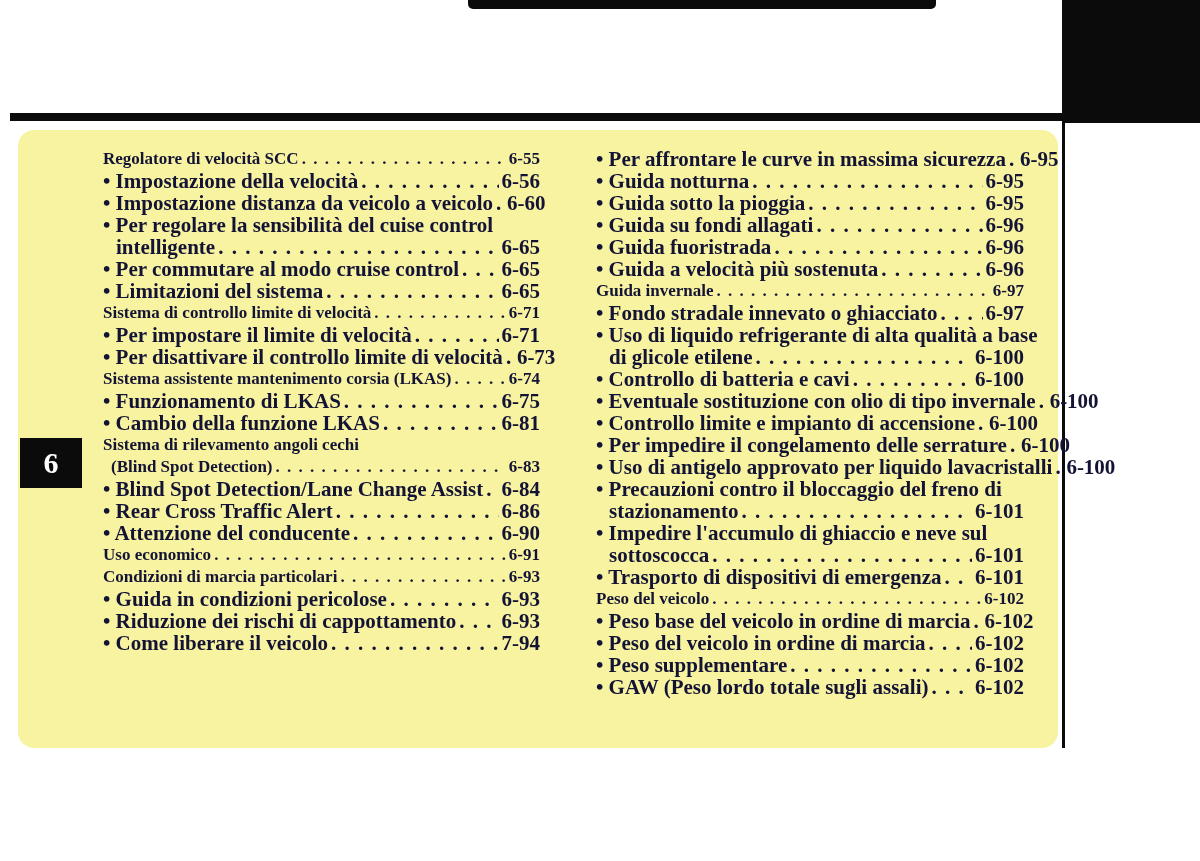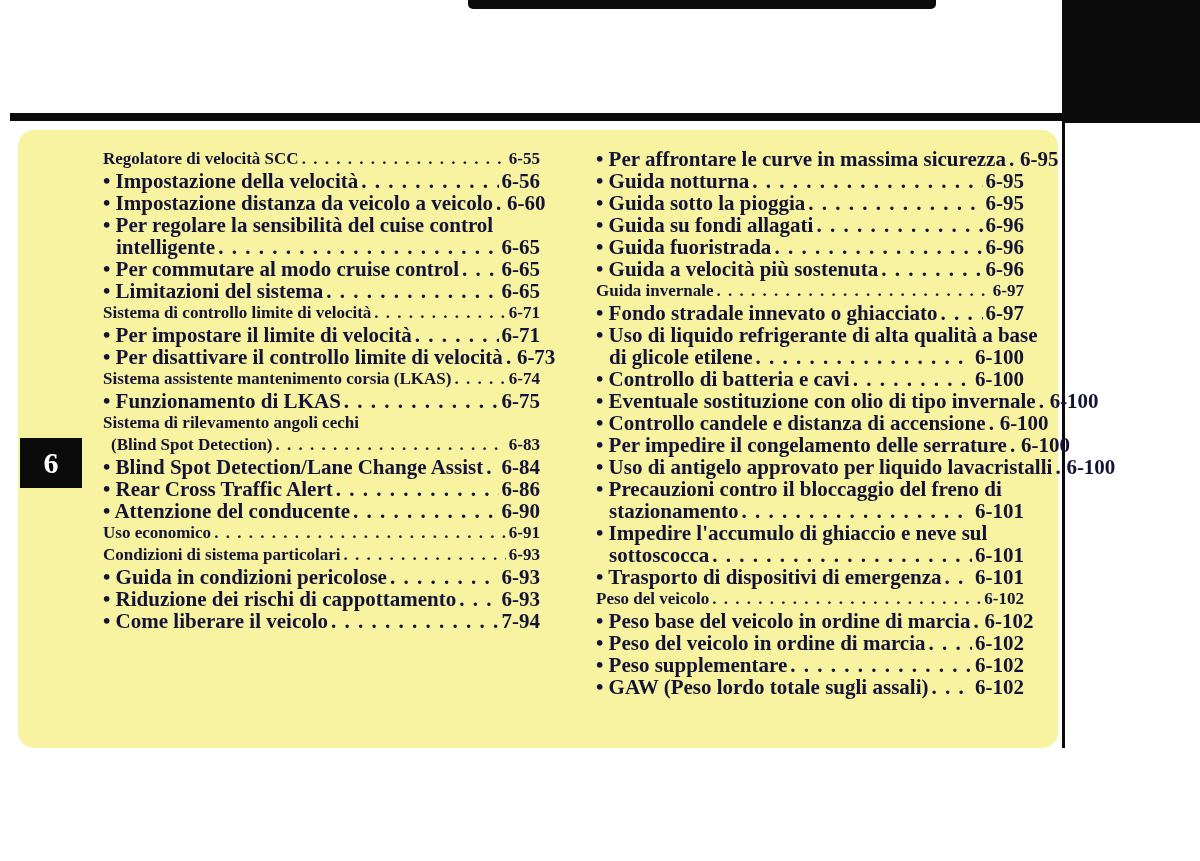--- a/index.html
+++ b/index.html
@@ -115,20 +115,25 @@
       <div class="row h">
         <span class="txt">Sistema assistente mantenimento corsia (LKAS)</span>
         <span class="leader"></span>
         <span class="pg">6-74</span>
       </div>
       <div class="row b">
         <span class="txt">• Funzionamento di LKAS</span>
         <span class="leader"></span>
         <span class="pg">6-75</span>
       </div>
+      <div class="row b">
+        <span class="txt">• Cambio della funzione LKAS</span>
+        <span class="leader"></span>
+        <span class="pg">6-81</span>
+      </div>
       <div class="row h">
         <span class="txt">Sistema di rilevamento angoli cechi</span>
       </div>
       <div class="row h cont">
         <span class="txt">(Blind Spot Detection)</span>
         <span class="leader"></span>
         <span class="pg">6-83</span>
       </div>
       <div class="row b">
         <span class="txt">• Blind Spot Detection/Lane Change Assist</span>
@@ -144,21 +149,21 @@
         <span class="txt">• Attenzione del conducente</span>
         <span class="leader"></span>
         <span class="pg">6-90</span>
       </div>
       <div class="row h">
         <span class="txt">Uso economico</span>
         <span class="leader"></span>
         <span class="pg">6-91</span>
       </div>
       <div class="row h">
-        <span class="txt">Condizioni di sistema particolari</span>
+        <span class="txt">Condizioni di marcia particolari</span>
         <span class="leader"></span>
         <span class="pg">6-93</span>
       </div>
       <div class="row b">
         <span class="txt">• Guida in condizioni pericolose</span>
         <span class="leader"></span>
         <span class="pg">6-93</span>
       </div>
       <div class="row b">
         <span class="txt">• Riduzione dei rischi di cappottamento</span>
@@ -224,21 +229,21 @@
         <span class="txt">• Controllo di batteria e cavi</span>
         <span class="leader"></span>
         <span class="pg">6-100</span>
       </div>
       <div class="row b">
         <span class="txt">• Eventuale sostituzione con olio di tipo invernale</span>
         <span class="leader"></span>
         <span class="pg">6-100</span>
       </div>
       <div class="row b">
-        <span class="txt">• Controllo candele e distanza di accensione</span>
+        <span class="txt">• Controllo limite e impianto di accensione</span>
         <span class="leader"></span>
         <span class="pg">6-100</span>
       </div>
       <div class="row b">
         <span class="txt">• Per impedire il congelamento delle serrature</span>
         <span class="leader"></span>
         <span class="pg">6-100</span>
       </div>
       <div class="row b">
         <span class="txt">• Uso di antigelo approvato per liquido lavacristalli</span>

